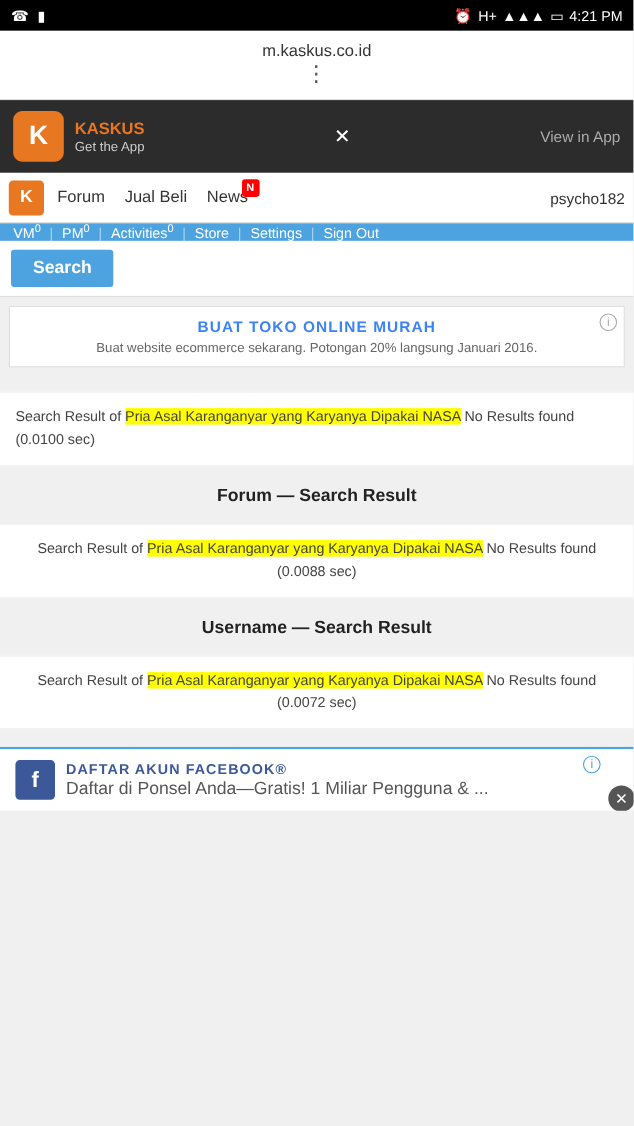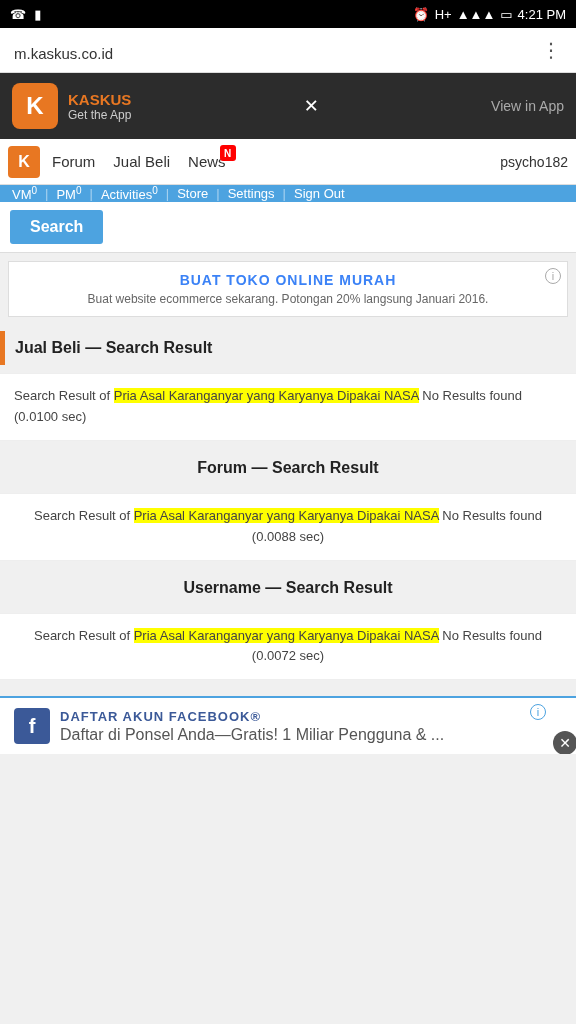--- a/index.html
+++ b/index.html
@@ -19,22 +19,23 @@
     }
     .status-bar-left { display: flex; gap: 8px; align-items: center; }
     .status-bar-right { display: flex; gap: 5px; align-items: center; font-size: 13px; }
 
     
     .browser-bar {
       background: #fff;
       border-bottom: 1px solid #ddd;
       padding: 10px 14px;
       display: flex;
-      align-items: flex-end;
+      align-items: center;
       justify-content: space-between;
+      flex-direction: column;
     }
     .browser-url { font-size: 15px; color: #333; }
     .browser-menu { font-size: 20px; color: #555; letter-spacing: 1px; }
 
     
     .app-banner {
       background: #2c2c2c;
       color: #fff;
       display: flex;
       align-items: center;
@@ -307,21 +308,20 @@
   <div class="ad-info">i</div>
   <div class="ad-title">BUAT TOKO ONLINE MURAH</div>
   <div class="ad-sub">Buat website ecommerce sekarang. Potongan 20% langsung Januari 2016.</div>
 </div>
 
 <div class="results-container">
 
   <div>
     <div class="section-header">
       <div class="section-accent"></div>
-      <div class="section-title">Jual Beli — Search Result</div>
     </div>
     <div class="result-block">
       <span class="result-text">
         <span>Search Result of </span><span class="highlight">Pria Asal Karanganyar yang Karyanya Dipakai NASA</span><span> No Results found (0.0100 sec)</span>
       </span>
     </div>
   </div>
 
   <div style="text-align:center;">
     <div class="section-header" style="justify-content:center;">

